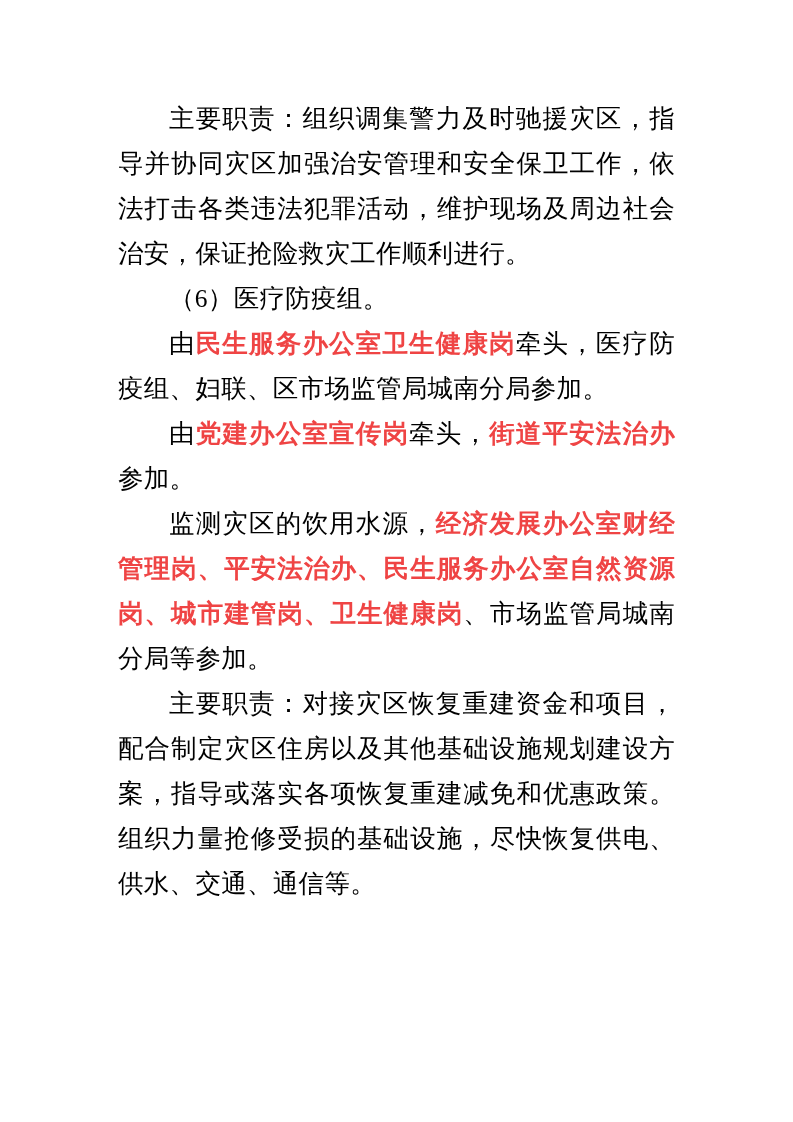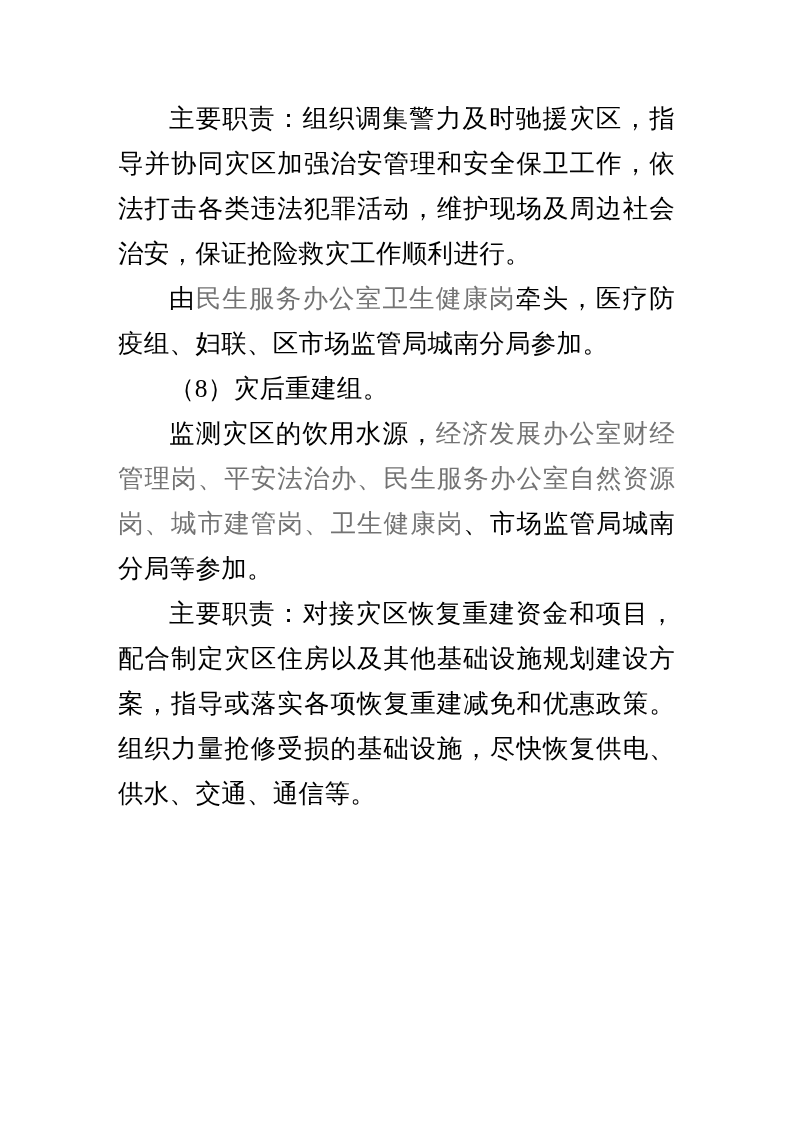--- a/index.html
+++ b/index.html
@@ -29,30 +29,32 @@
     text-align: justify;
     text-justify: inter-ideograph;
     letter-spacing: 0.3px;
   }
   p.para {
     margin: 0;
     text-indent: 2em;
     white-space: normal;
   }
   .red {
-    color: #737373;
+    color: #ef4444;
+    font-weight: bold;
   }
   .black {
     color: #000000;
   }
 </style>
 </head>
 <body>
 
 <div id="page">
   <div class="doc-body">
       <p class="para"><span class="black">主要职责：组织调集警力及时驰援灾区，指导并协同灾区加强治安管理和安全保卫工作，依法打击各类违法犯罪活动，维护现场及周边社会治安，保证抢险救灾工作顺利进行。</span></p>
+      <p class="para"><span class="black">（6）医疗防疫组。</span></p>
       <p class="para"><span class="black">由</span><span class="red">民生服务办公室卫生健康岗</span><span class="black">牵头，医疗防疫组、妇联、区市场监管局城南分局参加。</span></p>
-      <p class="para"><span class="black">（8）灾后重建组。</span></p>
+      <p class="para"><span class="black">由</span><span class="red">党建办公室宣传岗</span><span class="black">牵头，</span><span class="red">街道平安法治办</span><span class="black">参加。</span></p>
       <p class="para"><span class="black">监测灾区的饮用水源，</span><span class="red">经济发展办公室财经管理岗、平安法治办、民生服务办公室自然资源岗、城市建管岗、卫生健康岗</span><span class="black">、市场监管局城南分局等参加。</span></p>
       <p class="para"><span class="black">主要职责：对接灾区恢复重建资金和项目，配合制定灾区住房以及其他基础设施规划建设方案，指导或落实各项恢复重建减免和优惠政策。组织力量抢修受损的基础设施，尽快恢复供电、供水、交通、通信等。</span></p>
     </div>
 </div>
 
 </body></html>

